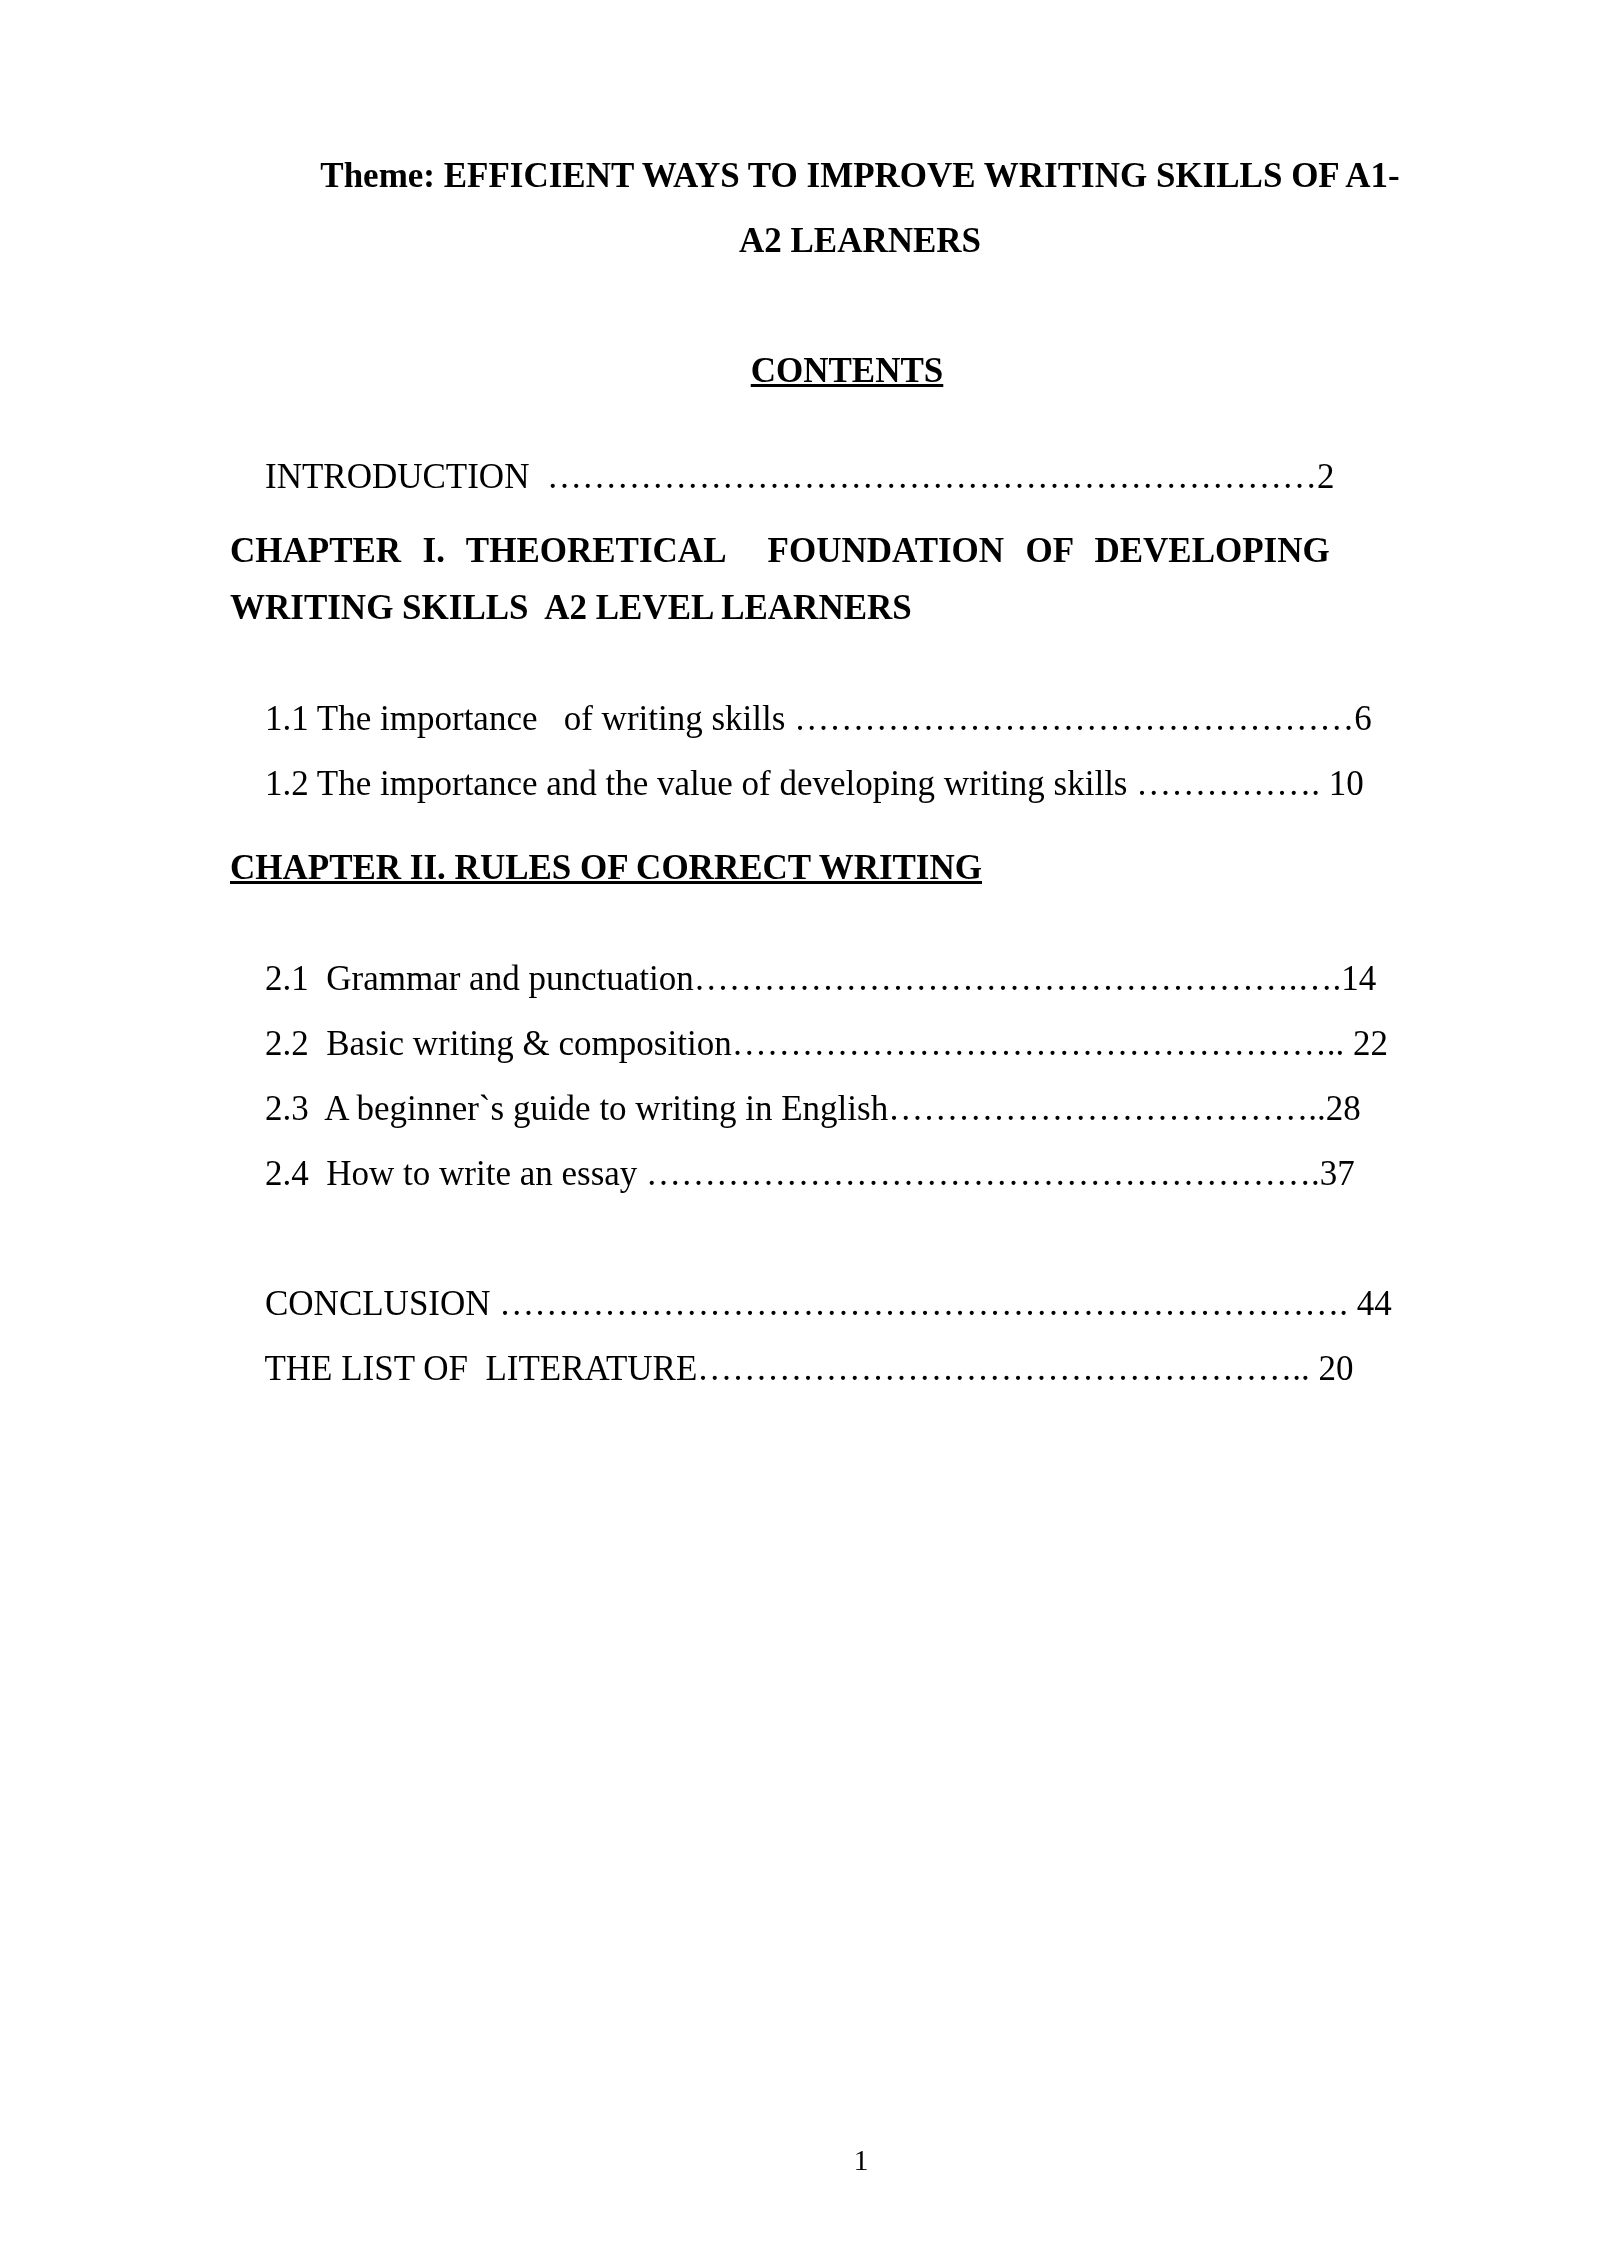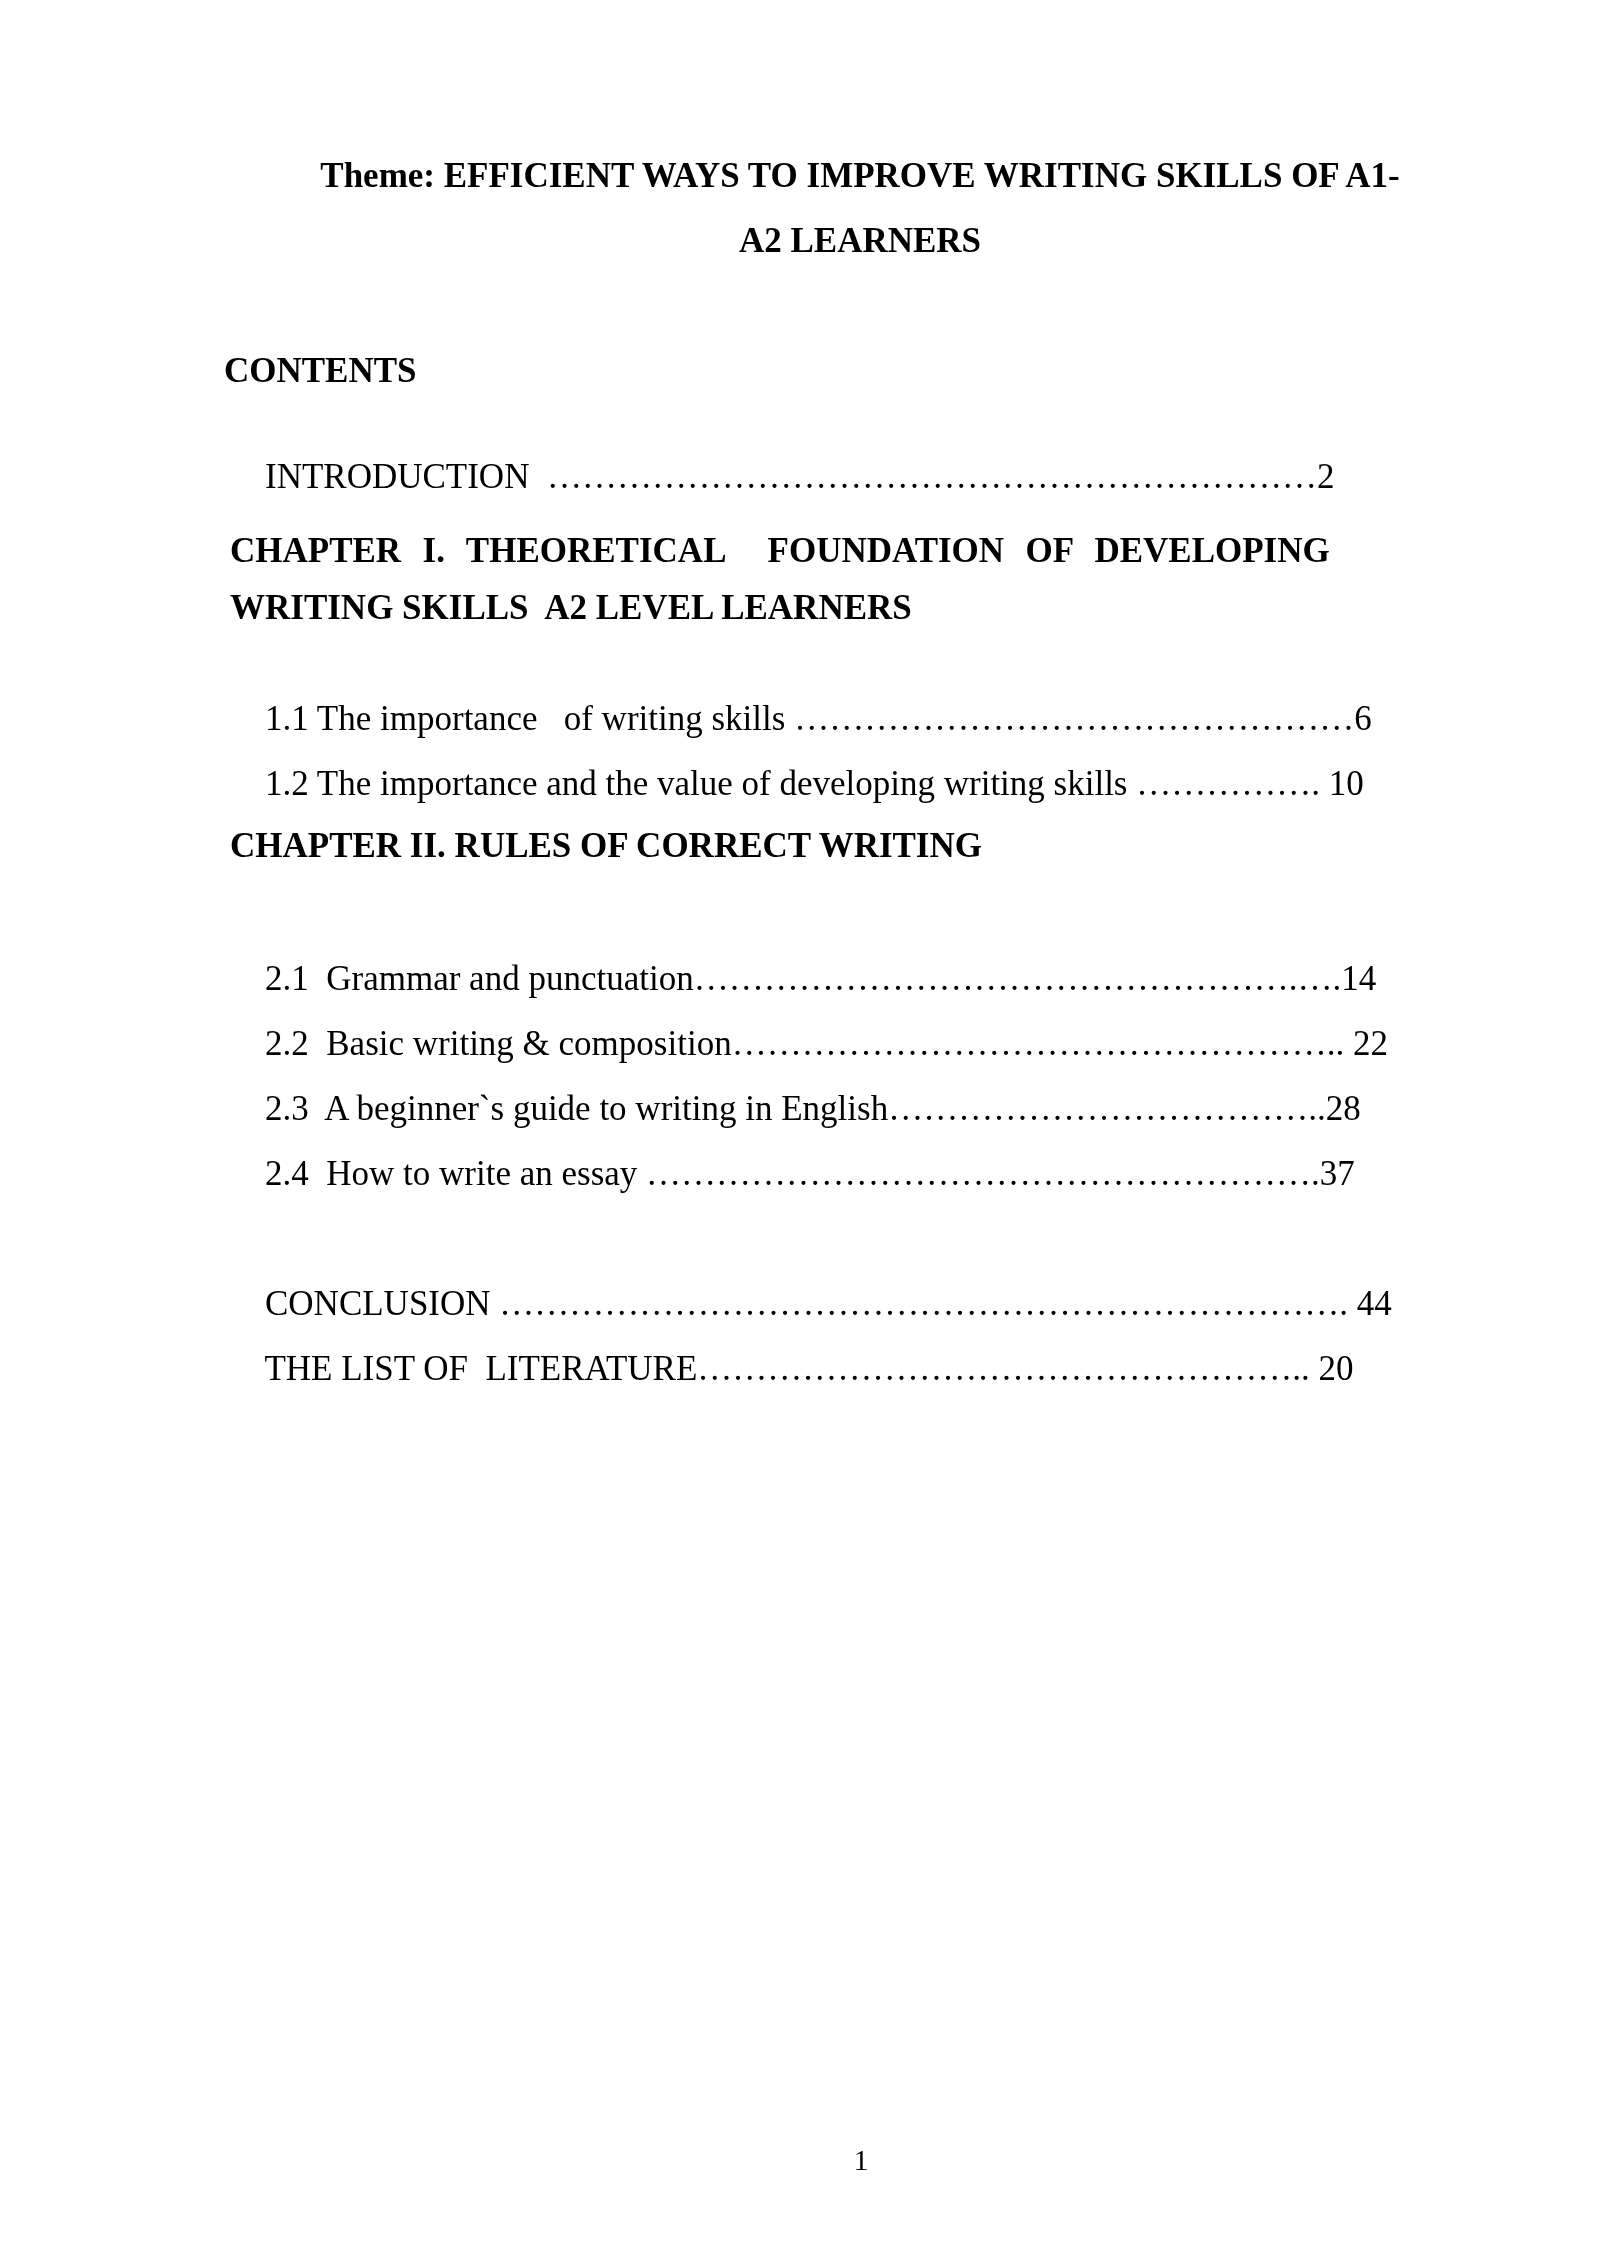--- a/index.html
+++ b/index.html
@@ -27,27 +27,28 @@
       left: 230px;
       width: 1260px;
       text-align: center;
       font-weight: bold;
       font-size: 35px;
       line-height: 65px;
       top: 143px;
     }
     .contents-heading {
       position: absolute;
-      left: 224px;
+      left: 217px;
       width: 1260px;
-      text-align: left;
+      text-align: center;
       font-weight: bold;
       font-size: 35px;
       top: 348px;
       line-height: 46px;
+      text-decoration: underline;
     }
     .toc-line {
       position: absolute;
       left: 230px;
       font-size: 35px;
       line-height: 46px;
       white-space: pre;
     }
     .bold { font-weight: normal; }
     .chapter-line {
@@ -87,21 +88,21 @@
   <div class="chapter-line" style="top:528px; word-spacing:2px;">CHAPTER  I.  THEORETICAL    FOUNDATION  OF  DEVELOPING</div>
   <div class="chapter-line" style="top:585px;">WRITING SKILLS  A2 LEVEL LEARNERS</div>
 
   <div class="toc-line" style="top:650px;">
     <span>1.1 The importance   of writing skills </span><span class="bold">…………………………………………</span><span class="bold">6</span>
   </div>
   <div class="toc-line" style="top:715px;">
     <span>1.2 The importance and the value of developing writing skills </span><span>……………. </span><span>10</span>
   </div>
 
-  <div class="chapter-line" style="top:823px;">CHAPTER II. RULES OF CORRECT WRITING</div>
+  <div class="chapter-line" style="top:845px;text-decoration:underline;">CHAPTER II. RULES OF CORRECT WRITING</div>
 
   <div class="toc-line" style="top:910px;">
     <span>2.1  Grammar and punctuation</span><span>…………………………………………….….</span><span>14</span>
   </div>
   <div class="toc-line" style="top:975px;">
     <span>2.2  Basic writing &amp; composition</span><span>…………………………………………….. </span><span>22</span>
   </div>
   <div class="toc-line" style="top:1040px;text-align:center;">
     <span>2.3  A beginner`s guide to writing in English</span><span>………………………………..</span><span>28</span>
   </div>

